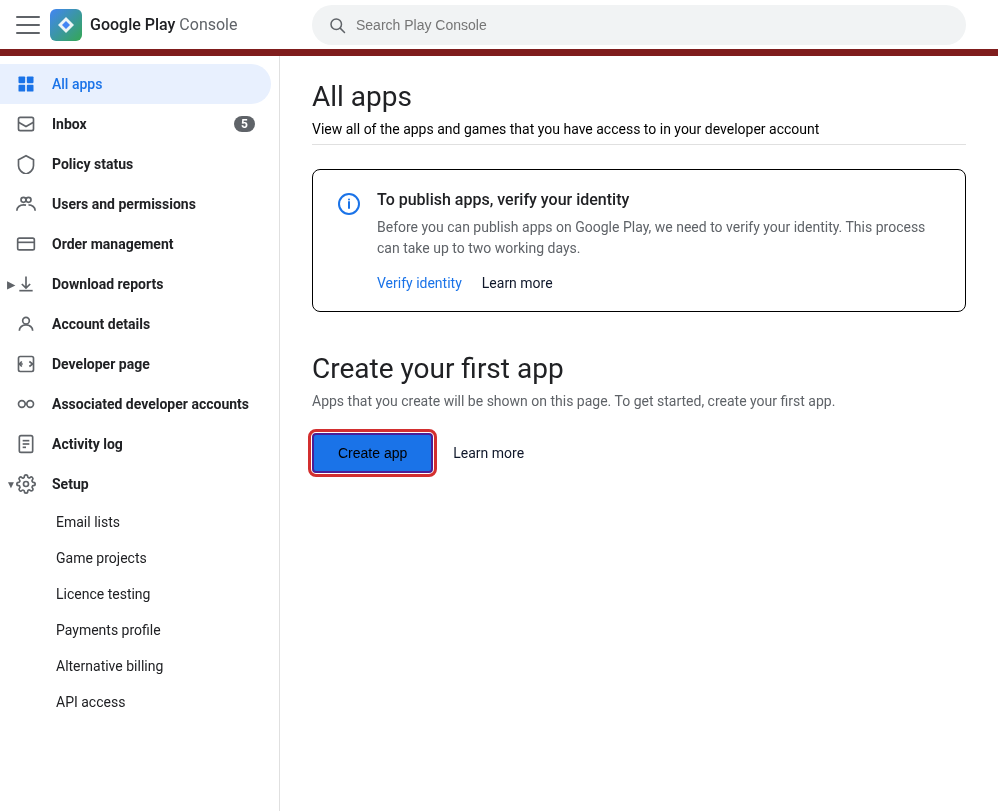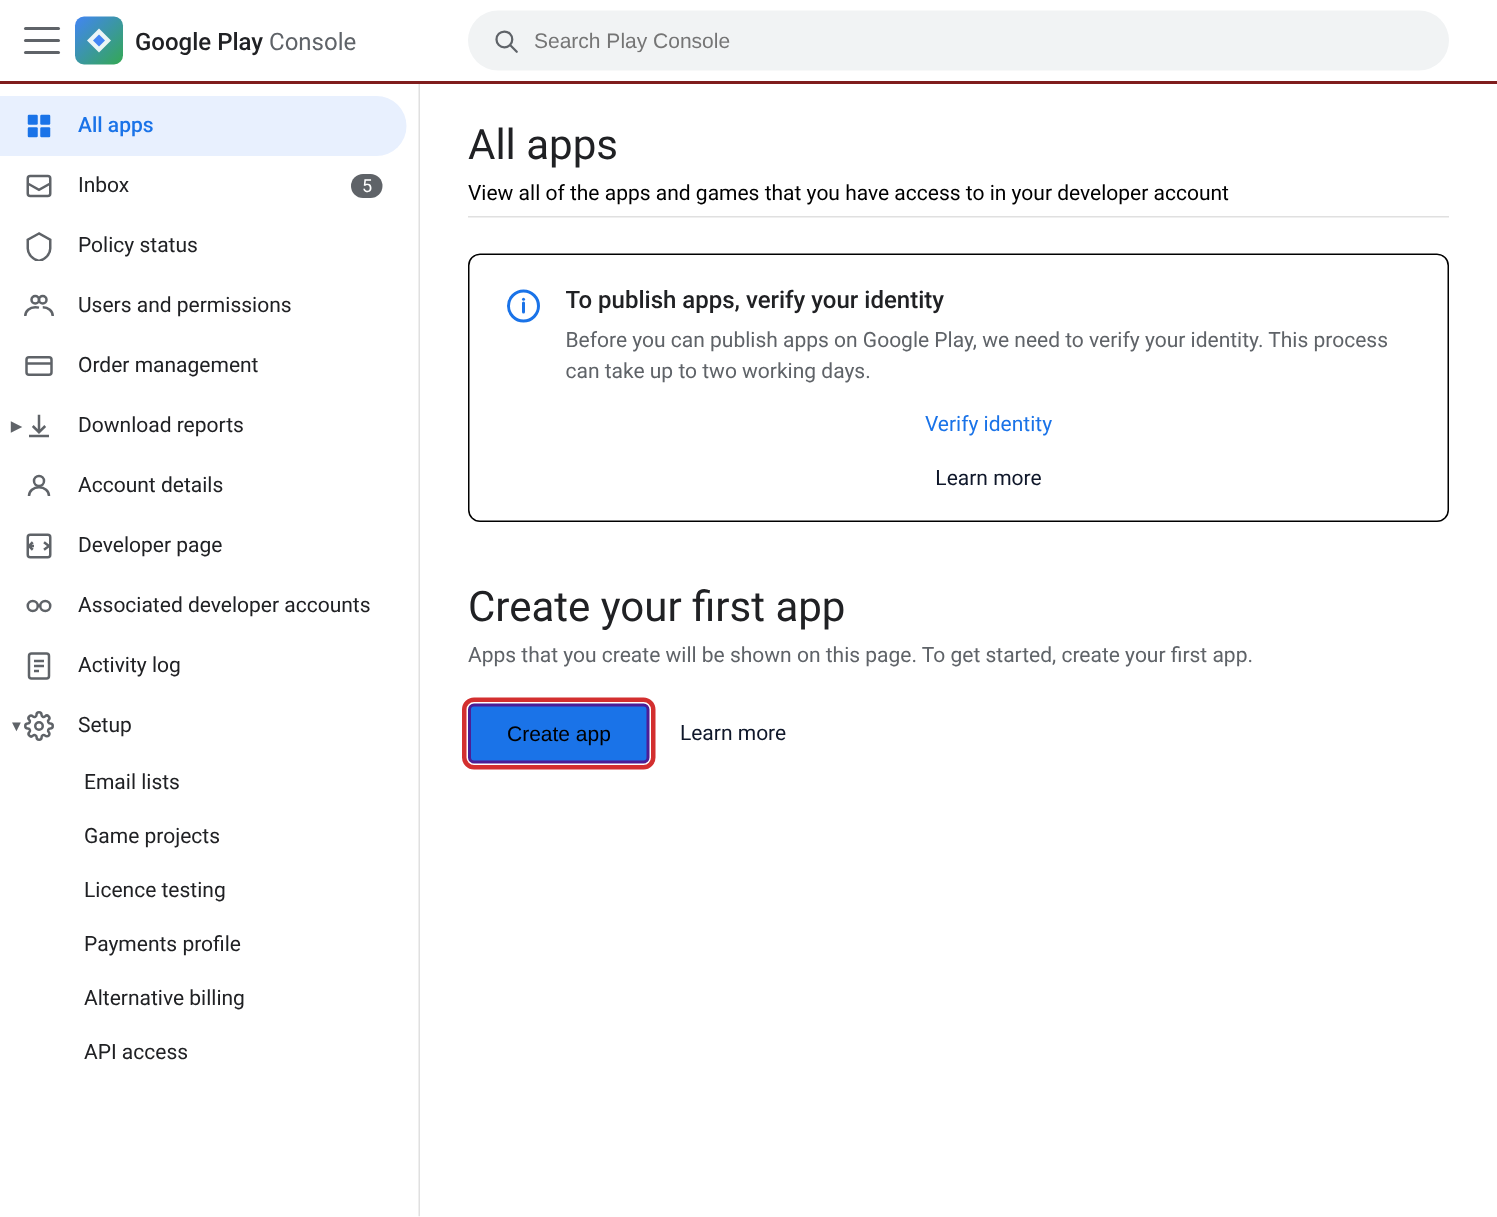--- a/index.html
+++ b/index.html
@@ -5,21 +5,21 @@
     * { box-sizing: border-box; margin: 0; padding: 0; }
     body { font-family: 'Roboto', Arial, sans-serif; font-size: 14px; color: #202124; background: #fff; display: flex; flex-direction: column; height: 811px; overflow: hidden; }
 
     
     .topbar {
       display: flex;
       align-items: center;
       padding: 0 16px;
       height: 56px;
       background: #fff;
-      border-bottom: 2px solid #7f1d1d;
+      border-bottom: 7px solid #7f1d1d;
       flex-shrink: 0;
       z-index: 10;
     }
     .topbar-left {
       display: flex;
       align-items: center;
       width: 280px;
       gap: 10px;
     }
     .hamburger-icon {
@@ -81,21 +81,21 @@
       display: flex;
       align-items: center;
       padding: 0 16px;
       height: 40px;
       cursor: pointer;
       border-radius: 0 20px 20px 0;
       margin-right: 8px;
       gap: 16px;
       color: #202124;
       font-size: 14px;
-      font-weight: 400;
+      font-weight: 700;
       position: relative;
     }
     .nav-item.active { background: #e8f0fe; color: #1a73e8; font-weight: 500; }
     .nav-item.active .nav-icon { color: #1a73e8; }
     .nav-icon {
       width: 20px; height: 20px; flex-shrink: 0; color: #5f6368;
       display: flex; align-items: center; justify-content: center;
     }
     .nav-badge {
       margin-left: auto; background: #5f6368; color: white;
@@ -156,21 +156,21 @@
       margin-top: 2px;
     }
     .info-card-content {}
     .info-card-title {
       font-size: 16px; font-weight: 500; color: #202124; margin-bottom: 8px;
     }
     .info-card-body {
       font-size: 14px; color: #5f6368; margin-bottom: 16px; line-height: 1.5;
     }
     .info-card-actions {
-      display: flex; gap: 20px; align-items: center; flex-direction: column;
+      display: flex; gap: 20px; align-items: center;
     }
     .link-blue {
       color: #1a73e8; text-decoration: none; font-size: 14px; cursor: pointer;
     }
     .link-grey {
       color: #0f172a; text-decoration: none; font-size: 14px; cursor: pointer;
     }
 
     
     .create-section {

